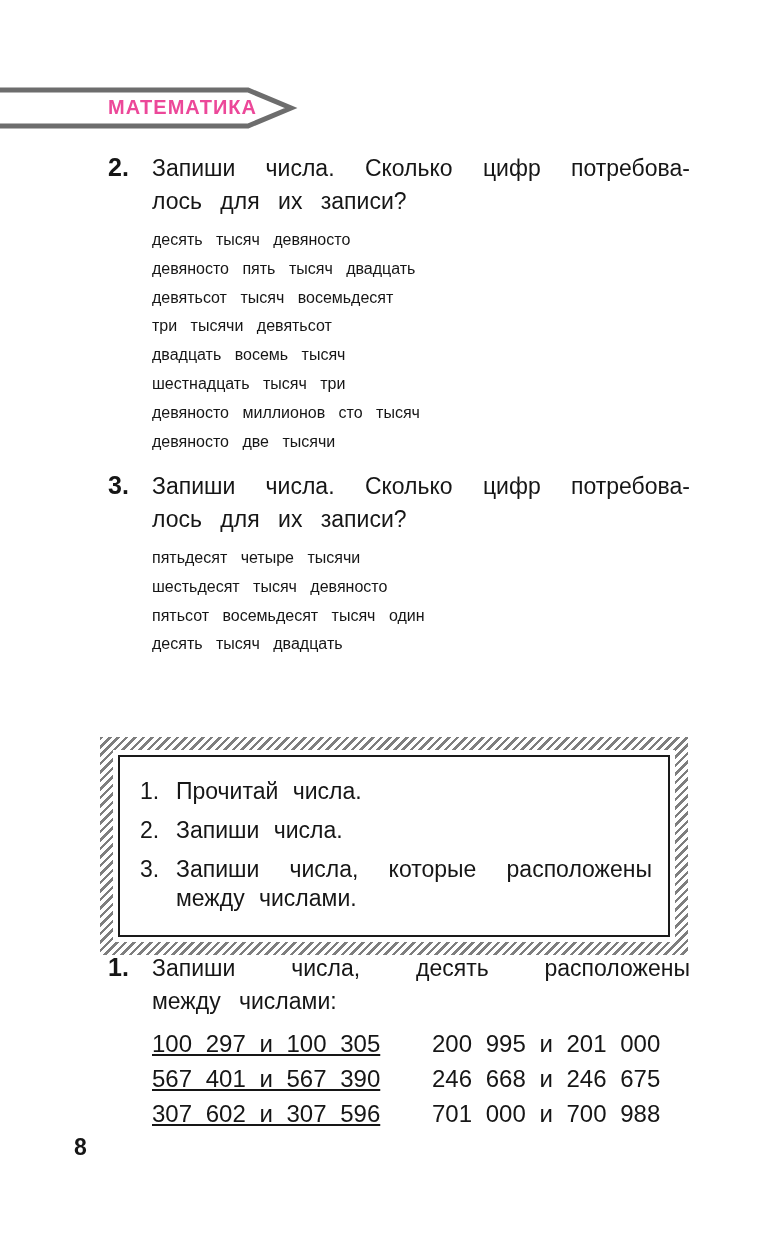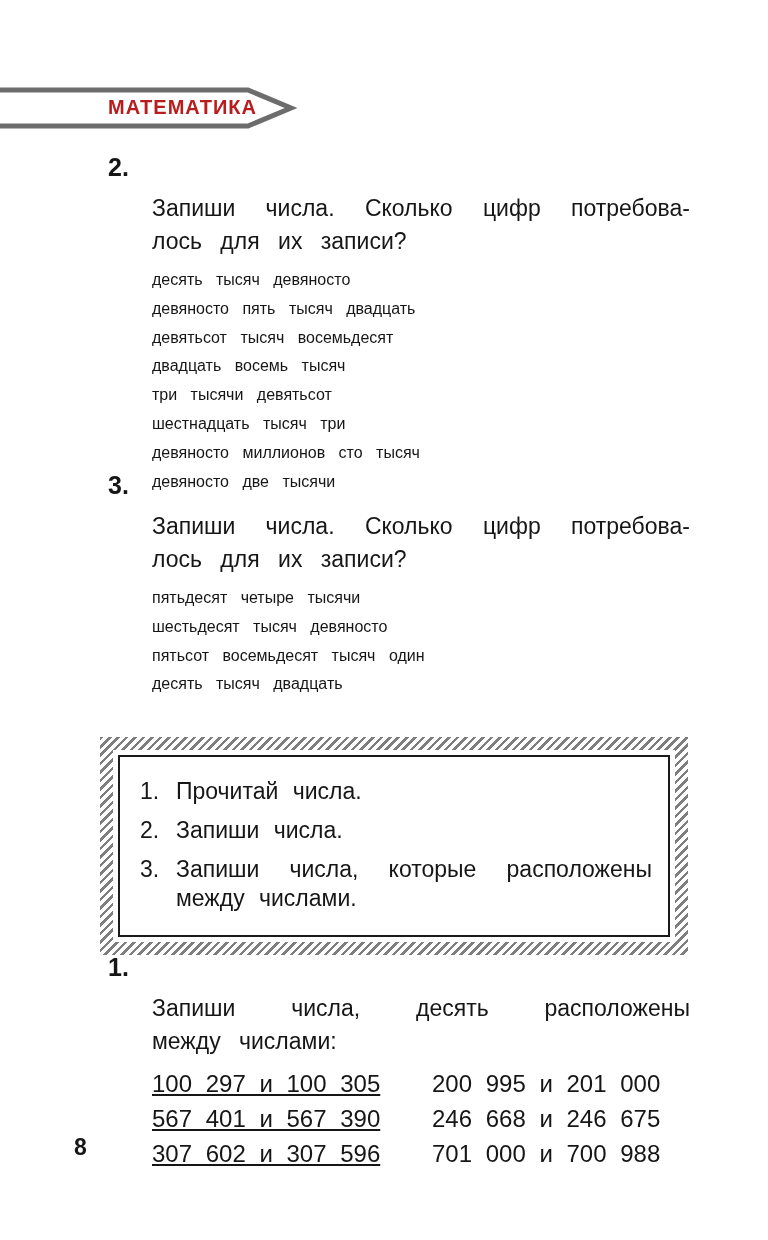--- a/index.html
+++ b/index.html
@@ -11,30 +11,30 @@
     position: relative;
     overflow: hidden;
   }
 
   
   .banner { position: absolute; top: 86px; left: 0; width: 300px; height: 44px; }
   .banner svg { position: absolute; top: 0; left: 0; }
   .banner .banner-title {
     position: absolute; top: 10px; left: 108px;
     font-size: 20px; font-weight: 700; letter-spacing: 1px;
-    color: #b91c1c; white-space: nowrap;
+    color: #ec4899; white-space: nowrap;
   }
 
   
   .ex { position: absolute; left: 110px; width: 580px; }
   .ex .marker {
     position: absolute; left: -2px; top: 1px;
     font-weight: 700; font-size: 25px;
   }
-  .ex .ex-body { margin-left: 42px; margin-top: 40px; }
+  .ex .ex-body { margin-left: 42px; }
   .prompt-l1 {
     font-size: 23px; line-height: 33px;
     text-align: justify; text-align-last: justify;
     white-space: nowrap-off;
   }
   .prompt-l2 { font-size: 23px; line-height: 33px; word-spacing: 12px; }
   .wordlist { margin-top: 8px; }
   .wordlist .wl-line {
     font-size: 16px; line-height: 28.8px; word-spacing: 9px;
     white-space: nowrap;
@@ -81,22 +81,22 @@
 
 <div class="ex" style="top:152px;">
   <span class="marker">2.</span>
   <div class="ex-body">
     <div class="prompt-l1">Запиши числа. Сколько цифр потребова-</div>
     <div class="prompt-l2">лось для их записи?</div>
     <div class="wordlist">
       <div class="wl-line">десять тысяч девяносто</div>
       <div class="wl-line">девяносто пять тысяч двадцать</div>
       <div class="wl-line">девятьсот тысяч восемьдесят</div>
+      <div class="wl-line">три тысячи девятьсот</div>
       <div class="wl-line">двадцать восемь тысяч</div>
-      <div class="wl-line">три тысячи девятьсот</div>
       <div class="wl-line">шестнадцать тысяч три</div>
       <div class="wl-line">девяносто миллионов сто тысяч</div>
       <div class="wl-line">девяносто две тысячи</div>
     </div>
   </div>
 </div>
 
 <div class="ex" style="top:470px;">
   <span class="marker">3.</span>
   <div class="ex-body">

